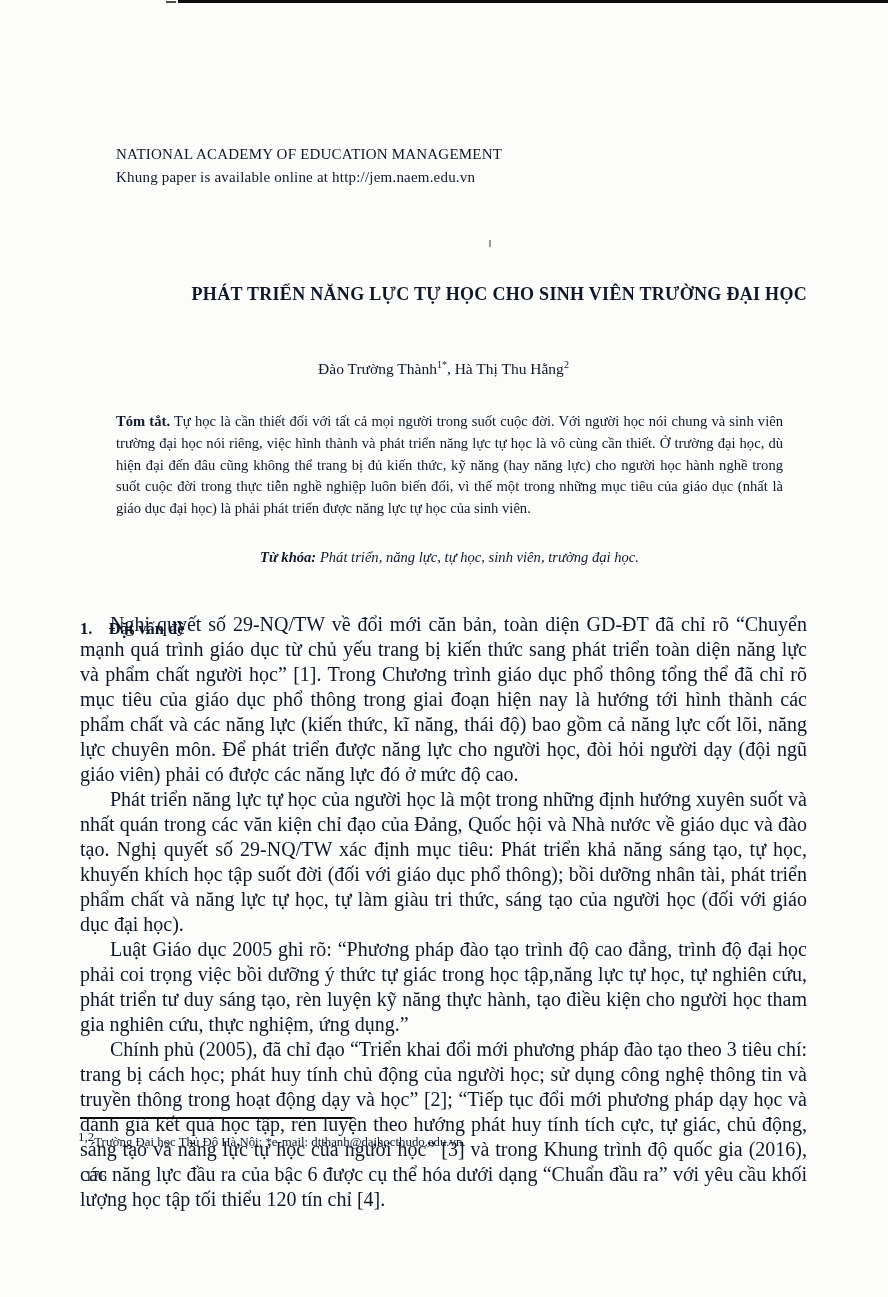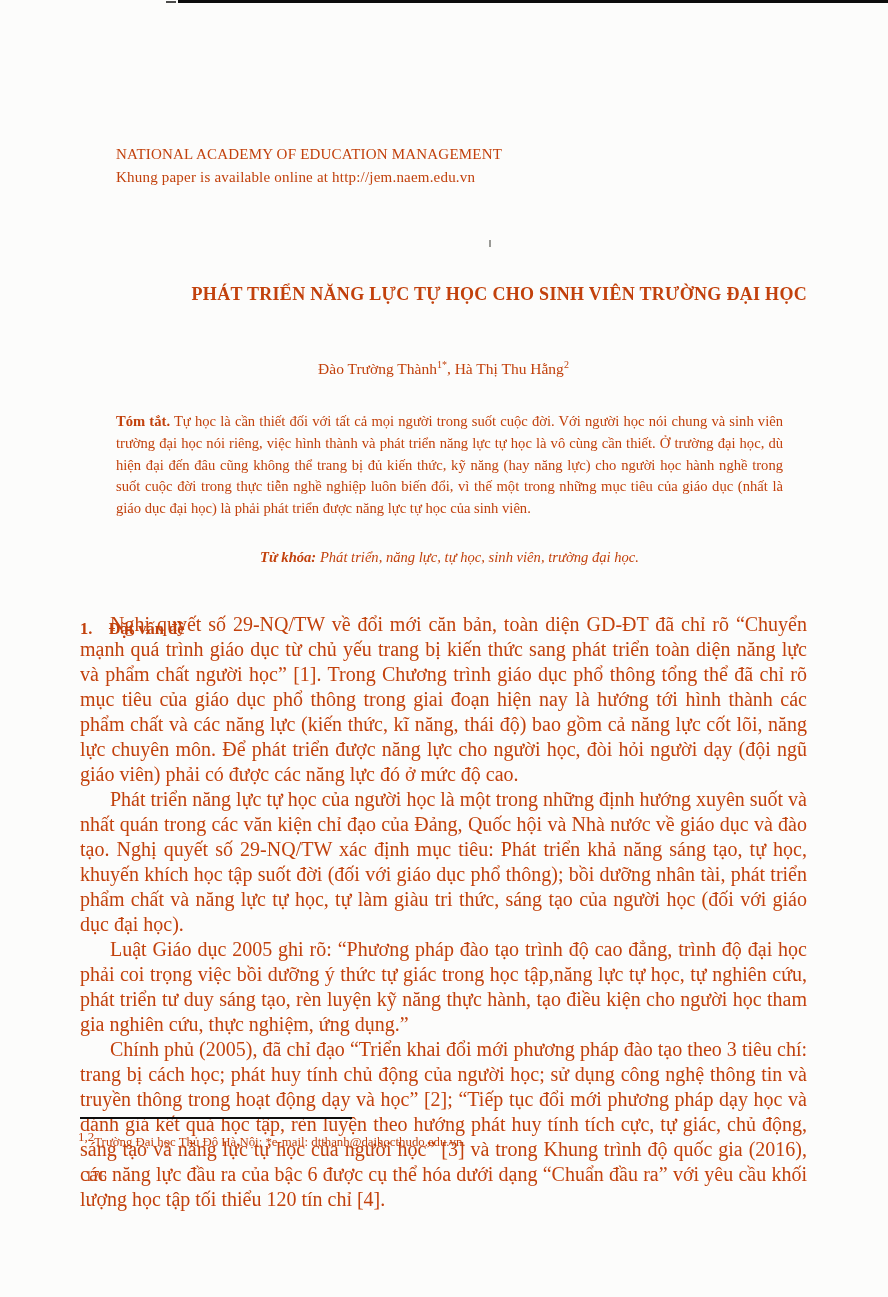--- a/index.html
+++ b/index.html
@@ -4,21 +4,21 @@
 <style>
   html, body { margin: 0; padding: 0; background: #e9e9e7; }
   .page {
     position: relative;
     width: 888px;
     height: 1297px;
     margin: 0 auto;
     background: #fcfcfb;
     overflow: hidden;
     font-family: "Liberation Serif", "DejaVu Serif", serif;
-    color: #c2410c;
+    color: #0f172a;
   }
   .top-line {
     position: absolute;
     left: 178px; right: 0; top: 0;
     height: 3px;
     background: #0c0c0c;
   }
   .top-line::after{
     content:"";
     position:absolute; left:-12px; top:1px; width:10px; height:2px; background:#4a4a4a;

